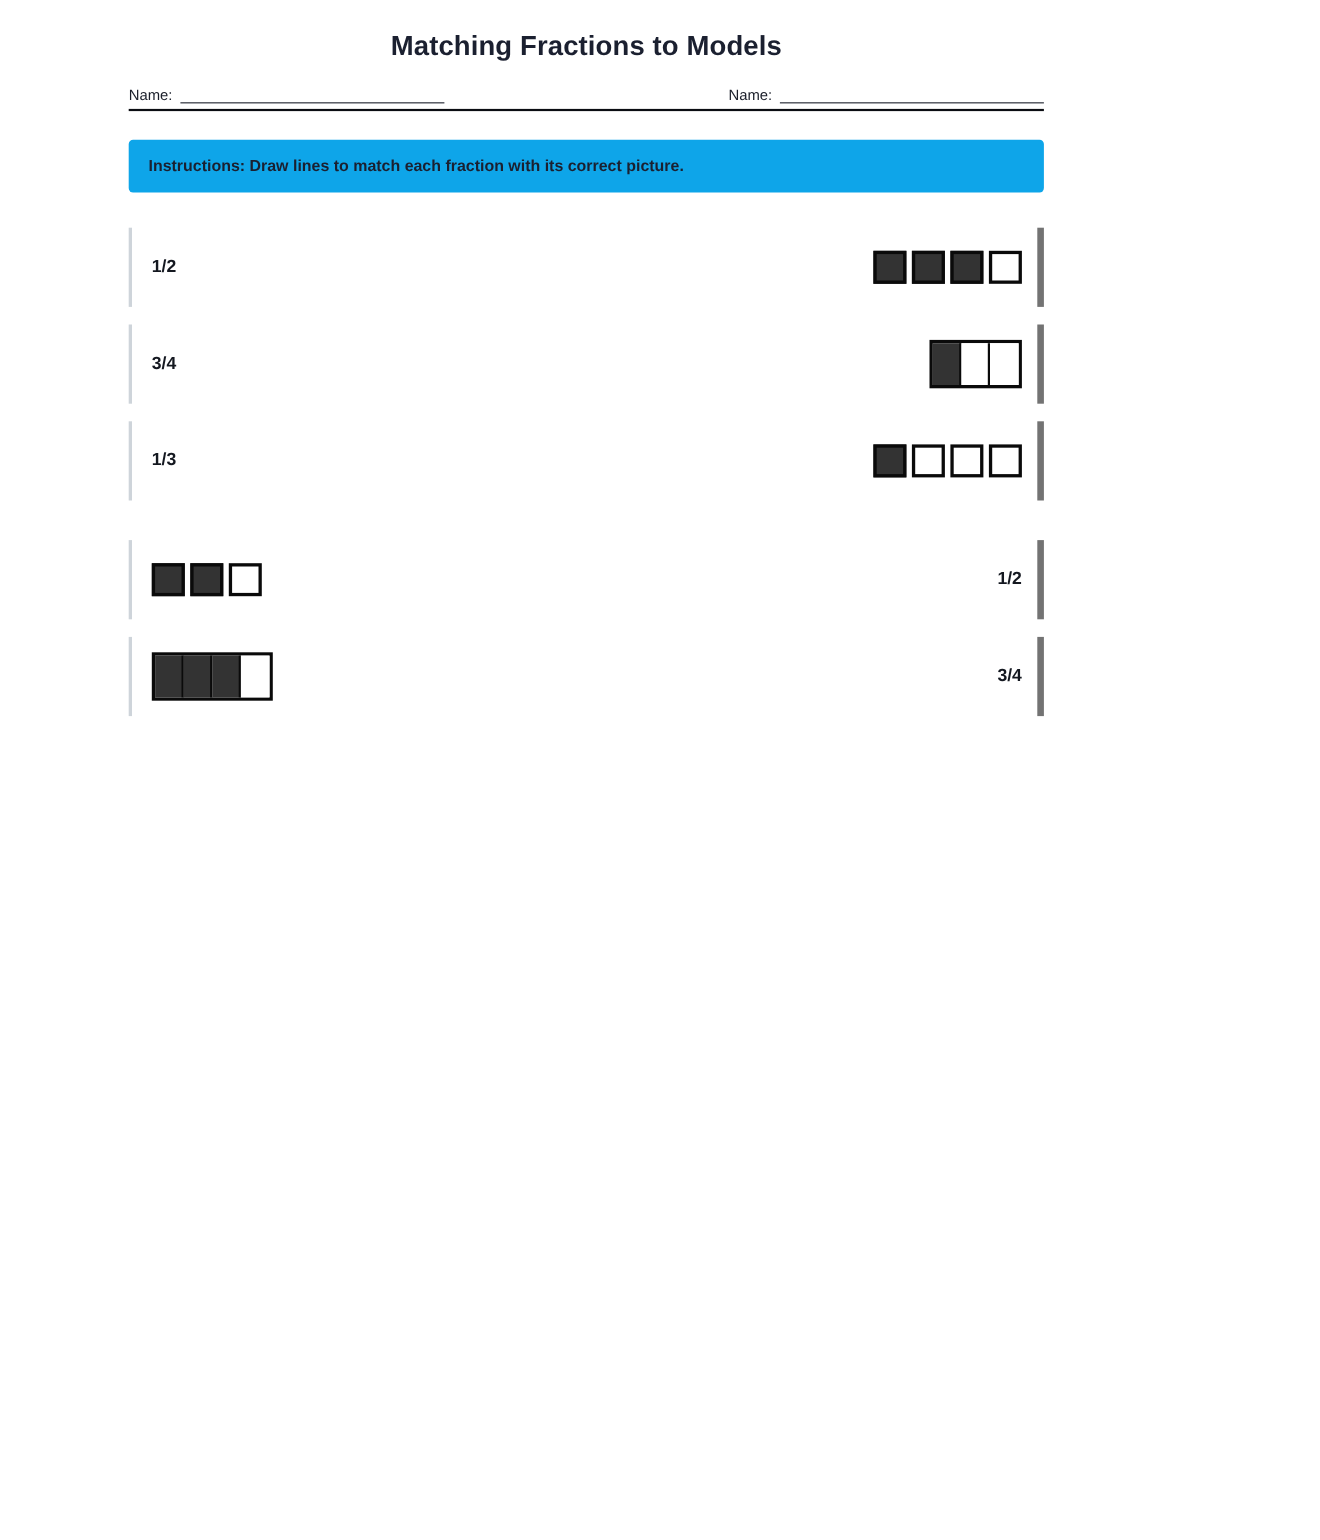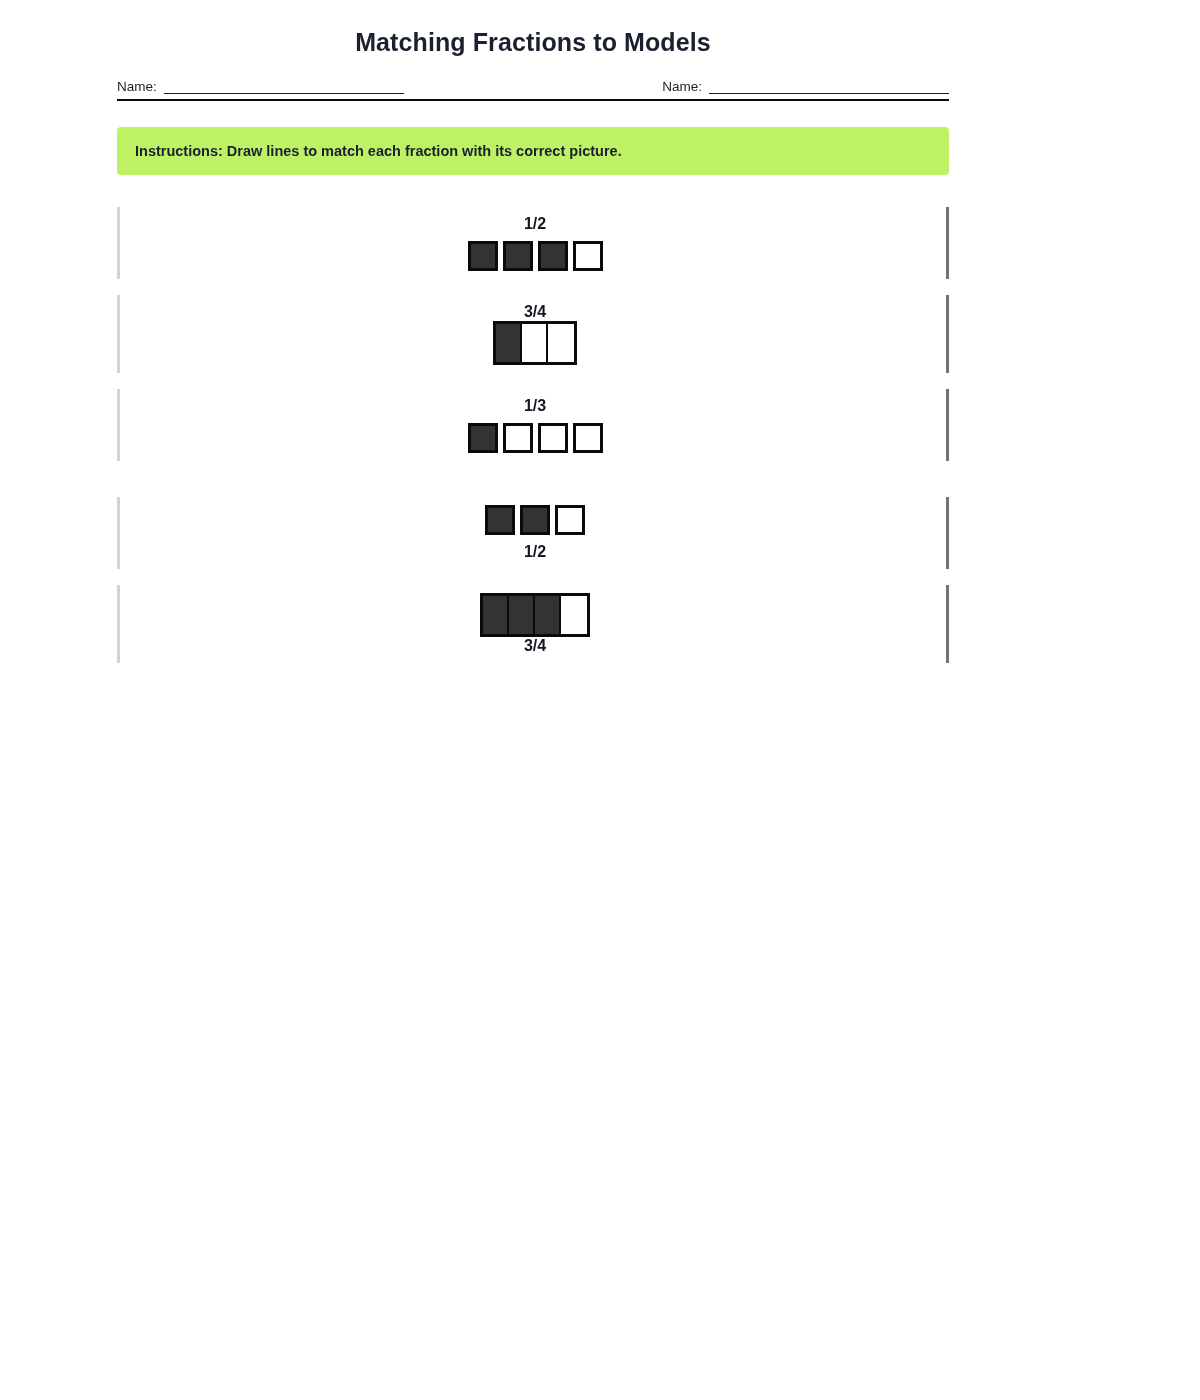--- a/index.html
+++ b/index.html
@@ -62,21 +62,21 @@
   .nd-rule.name { width: 240px; }
   .nd-rule.date { width: 240px; }
   .hrule {
     border: 0;
     border-top: 2.4px solid #0b0d12;
     margin: 0 0 26px 0;
   }
 
   
   .instructions {
-    background: #bef264;
+    background: #0ea5e9;
     border-radius: 4px;
     padding: 16px 18px;
     font-size: 14.5px;
     font-weight: bold;
     color: #1b2030;
     margin-bottom: 32px;
   }
 
   
   .section-heading {
@@ -94,21 +94,21 @@
   .match-row {
     display: flex;
     align-items: center;
     justify-content: space-between;
     min-height: 72px;
     padding: 8px 14px 8px 18px;
     box-sizing: border-box;
     margin-bottom: 16px;
   }
   .match-row.left-rule  { border-left: 3px solid #ced4da; }
-  .match-row.right-rule { border-right: 3px solid #737373; flex-direction: column; }
+  .match-row.right-rule { border-right: 6px solid #737373; }
 
   .fraction-text {
     font-size: 16px;
     font-weight: bold;
     color: #141820;
   }
   .cell-model { display: flex; align-items: center; }
   .cell-spacer { flex: 1 1 auto; }
 
   

